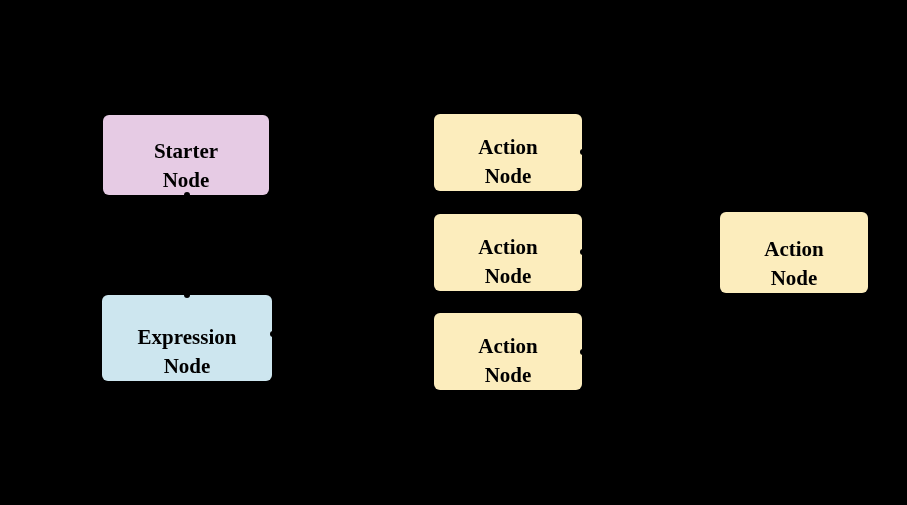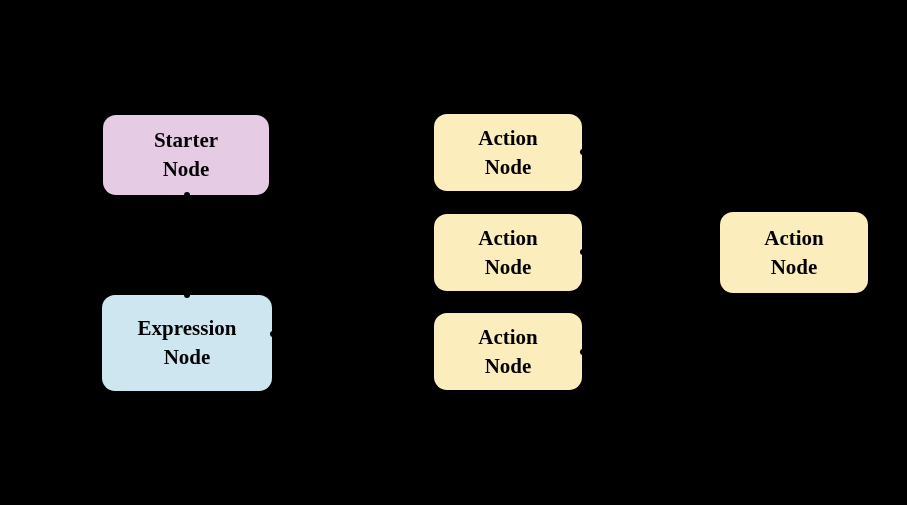--- a/index.html
+++ b/index.html
@@ -9,37 +9,37 @@
   }
   .canvas {
     position: relative;
     width: 907px;
     height: 505px;
     background: #000000;
     overflow: hidden;
   }
   .node {
     position: absolute;
-    border-radius: 13px;
+    border-radius: 6px;
     display: flex;
-    align-items: center;
+    align-items: flex-end;
     justify-content: center;
     box-sizing: border-box;
   }
   .node-label {
     font-family: "Liberation Serif", "DejaVu Serif", serif;
     font-weight: bold;
     font-size: 21px;
     line-height: 29px;
     color: #000000;
     text-align: center;
     white-space: pre-line;
   }
   .node-starter    { left: 103px; top: 115px; width: 166px; height: 80px; background: #e6cbe4; }
-  .node-expression { left: 102px; top: 295px; width: 170px; height: 96px; background: #cde6ef; }
+  .node-expression { left: 102px; top: 295px; width: 170px; height: 86px; background: #cde6ef; }
   .node-action-1   { left: 434px; top: 114px; width: 148px; height: 77px; background: #fcedbd; }
   .node-action-2   { left: 434px; top: 214px; width: 148px; height: 77px; background: #fcedbd; }
   .node-action-3   { left: 434px; top: 313px; width: 148px; height: 77px; background: #fcedbd; }
   .node-action-4   { left: 720px; top: 212px; width: 148px; height: 81px; background: #fcedbd; }
   .handle {
     position: absolute;
     width: 6px;
     height: 6px;
     border-radius: 50%;
     background: #000000;

